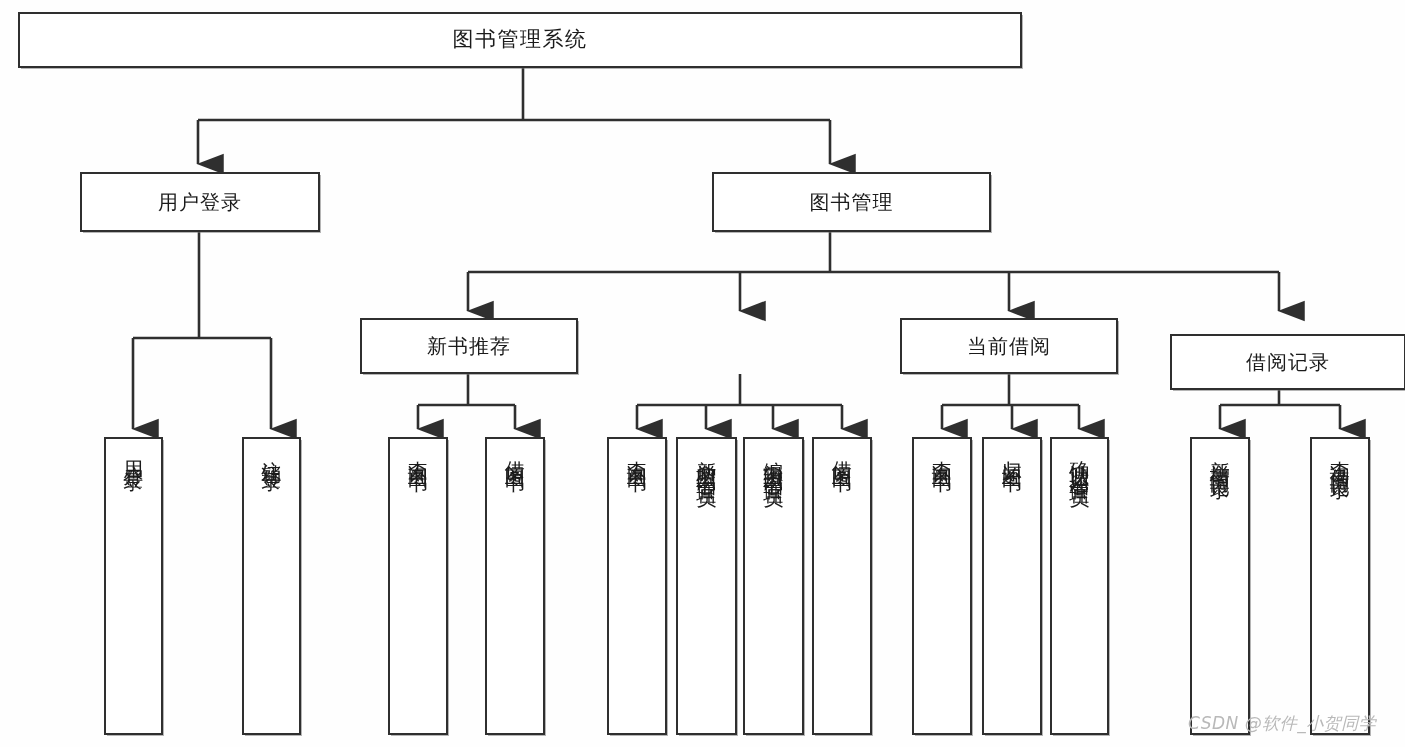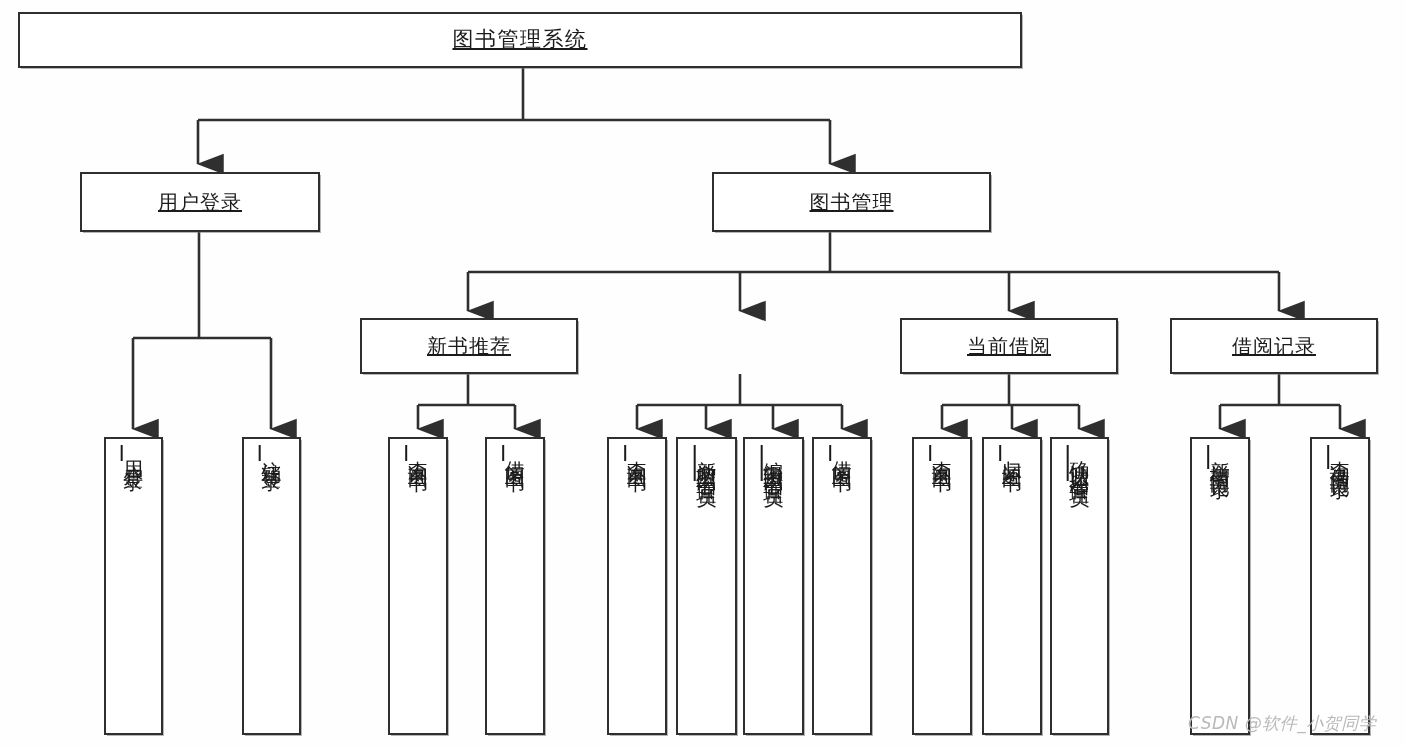--- a/index.html
+++ b/index.html
@@ -23,21 +23,20 @@
     display:flex;
     align-items:center;
     justify-content:center;
     box-shadow:2px 2px 0 -1px rgba(120,120,120,.55);
   }
   .node .lbl{
     color:#1b1b1b;
     line-height:1.12;
     text-align:center;
     white-space:nowrap;
-    text-decoration:underline;
   }
   
   .h-node .lbl{font-size:20px;letter-spacing:1px;}
   #n-root .lbl{font-size:21px;letter-spacing:1.5px;}
 
   
   .v-node{align-items:flex-start;padding-top:6px;}
   .v-node .lbl{
     writing-mode:vertical-rl;
     text-orientation:upright;
@@ -123,21 +122,21 @@
   <div class="node h-node" style="left:712px;top:172px;width:279px;height:60px;">
     <span class="lbl">图书管理</span>
   </div>
 
   <div class="node h-node" style="left:360px;top:318px;width:218px;height:56px;">
     <span class="lbl">新书推荐</span>
   </div>
   <div class="node h-node" style="left:900px;top:318px;width:218px;height:56px;">
     <span class="lbl">当前借阅</span>
   </div>
-  <div class="node h-node" style="left:1170px;top:318px;width:208px;height:56px;">
+  <div class="node h-node" style="left:1170px;top:334px;width:236px;height:56px;">
     <span class="lbl">借阅记录</span>
   </div>
 
   <div class="node v-node" style="left:104px;top:437px;width:59px;height:298px;">
     <span class="lbl">用户登录</span>
   </div>
   <div class="node v-node" style="left:242px;top:437px;width:59px;height:298px;">
     <span class="lbl">注销登录</span>
   </div>
 

